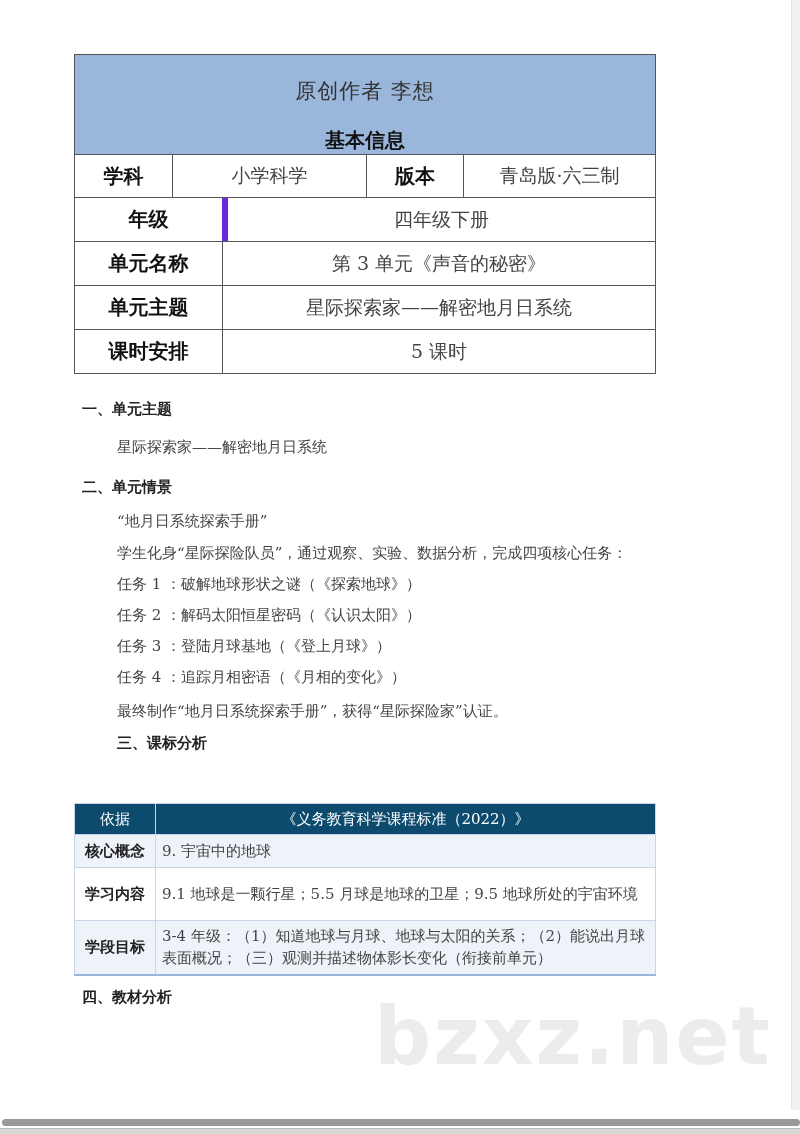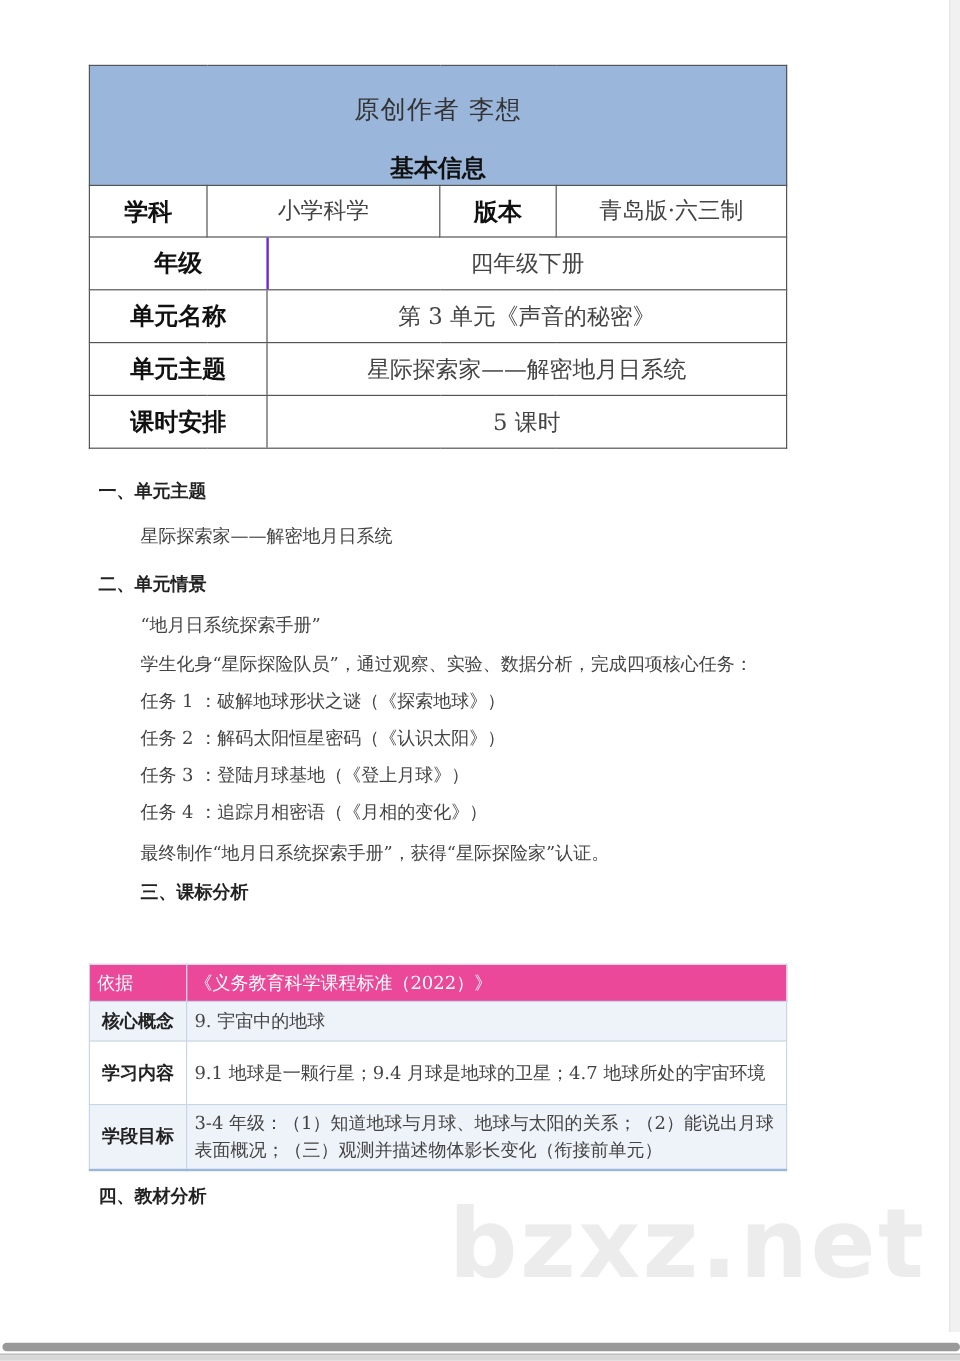--- a/index.html
+++ b/index.html
@@ -19,21 +19,21 @@
   .lbl { font-family: "DejaVu Sans", sans-serif; font-weight: bold; font-size: 20px; color: #111; }
   .val { font-size: 19px; color: #444; }
   .info tr.r { height: 43px; }
 
   .sec { position: absolute; font-family: "DejaVu Sans", sans-serif; font-weight: bold; font-size: 15px; color: #222; }
   .para { position: absolute; font-size: 15px; color: #444; white-space: nowrap; }
 
   
   .std { position: absolute; left: 74px; top: 803px; width: 582px; border-collapse: collapse; }
   .std td { border: 1px solid #c9d6e8; padding: 0 6px; font-size: 15px; color: #444; }
-  .std .th { background: #ec4899; color: #fff; height: 30px; }
+  .std .th { background: #0c4a6e; color: #fff; text-align: center; height: 30px; }
   .std .k { font-family: "DejaVu Sans", sans-serif; font-weight: bold; color: #222; text-align: center; width: 68px; padding: 0 4px; background: #eef2f9; margin-top: 44px; }
   .std .v { background: #eef2f9; line-height: 22px; }
   .std tr.alt .k, .std tr.alt .v { background: #ffffff; }
   .std { border-bottom: 2px solid #9ab6da; }
 
   .watermark { position: absolute; left: 374px; top: 990px; font-family: "DejaVu Sans", sans-serif; font-weight: bold; font-size: 80px; color: #ececec; letter-spacing: 2px; }
 
   .hscroll { position: absolute; left: 2px; top: 1119px; width: 798px; height: 7px; background: #999; border-radius: 4px; }
   .bottom-bar { position: absolute; left: 0; top: 1128px; width: 800px; height: 6px; background: #d8d8d8; border-top: 1px solid #bbb; }
 </style>
@@ -52,21 +52,21 @@
     </tr>
     <tr class="r">
       <td class="lbl" style="width:97px">学科</td>
       <td class="val" style="width:193px">小学科学</td>
       <td class="lbl" style="width:96px">版本</td>
       <td class="val">青岛版·六三制</td>
     </tr>
     <tr class="r">
       <td class="lbl" colspan="4" style="padding:0">
         <div style="display:flex;height:43px;align-items:stretch">
-          <div class="lbl" style="width:147px;display:flex;align-items:center;justify-content:center;border-right:2px solid #6d28d9">年级</div>
+          <div class="lbl" style="width:147px;display:flex;align-items:center;justify-content:center;border-right:6px solid #6d28d9">年级</div>
           <div class="val" style="flex:1;display:flex;align-items:center;justify-content:center;font-weight:normal">四年级下册</div>
         </div>
       </td>
     </tr>
     <tr class="r">
       <td colspan="4" style="padding:0">
         <div style="display:flex;height:43px;align-items:stretch">
           <div class="lbl" style="width:147px;display:flex;align-items:center;justify-content:center;border-right:1px solid #555">单元名称</div>
           <div class="val" style="flex:1;display:flex;align-items:center;justify-content:center">第 3 单元《声音的秘密》</div>
         </div>
@@ -110,21 +110,21 @@
         <tr>
       <td class="th" style="width:68px">依据</td>
       <td class="th">《义务教育科学课程标准（2022）》</td>
     </tr>
     <tr style="height:33px">
       <td class="k">核心概念</td>
       <td class="v">9. 宇宙中的地球</td>
     </tr>
     <tr class="alt" style="height:53px">
       <td class="k">学习内容</td>
-      <td class="v">9.1 地球是一颗行星；9.4 月球是地球的卫星；4.7 地球所处的宇宙环境</td>
+      <td class="v">9.1 地球是一颗行星；5.5 月球是地球的卫星；9.5 地球所处的宇宙环境</td>
     </tr>
     <tr style="height:54px">
       <td class="k">学段目标</td>
       <td class="v">3-4 年级：（1）知道地球与月球、地球与太阳的关系；（2）能说出月球表面概况；（三）观测并描述物体影长变化（衔接前单元）</td>
     </tr>
   </tbody>
     </table>
 
   <div class="sec" style="left:82px;top:988px">四、教材分析</div>
 

